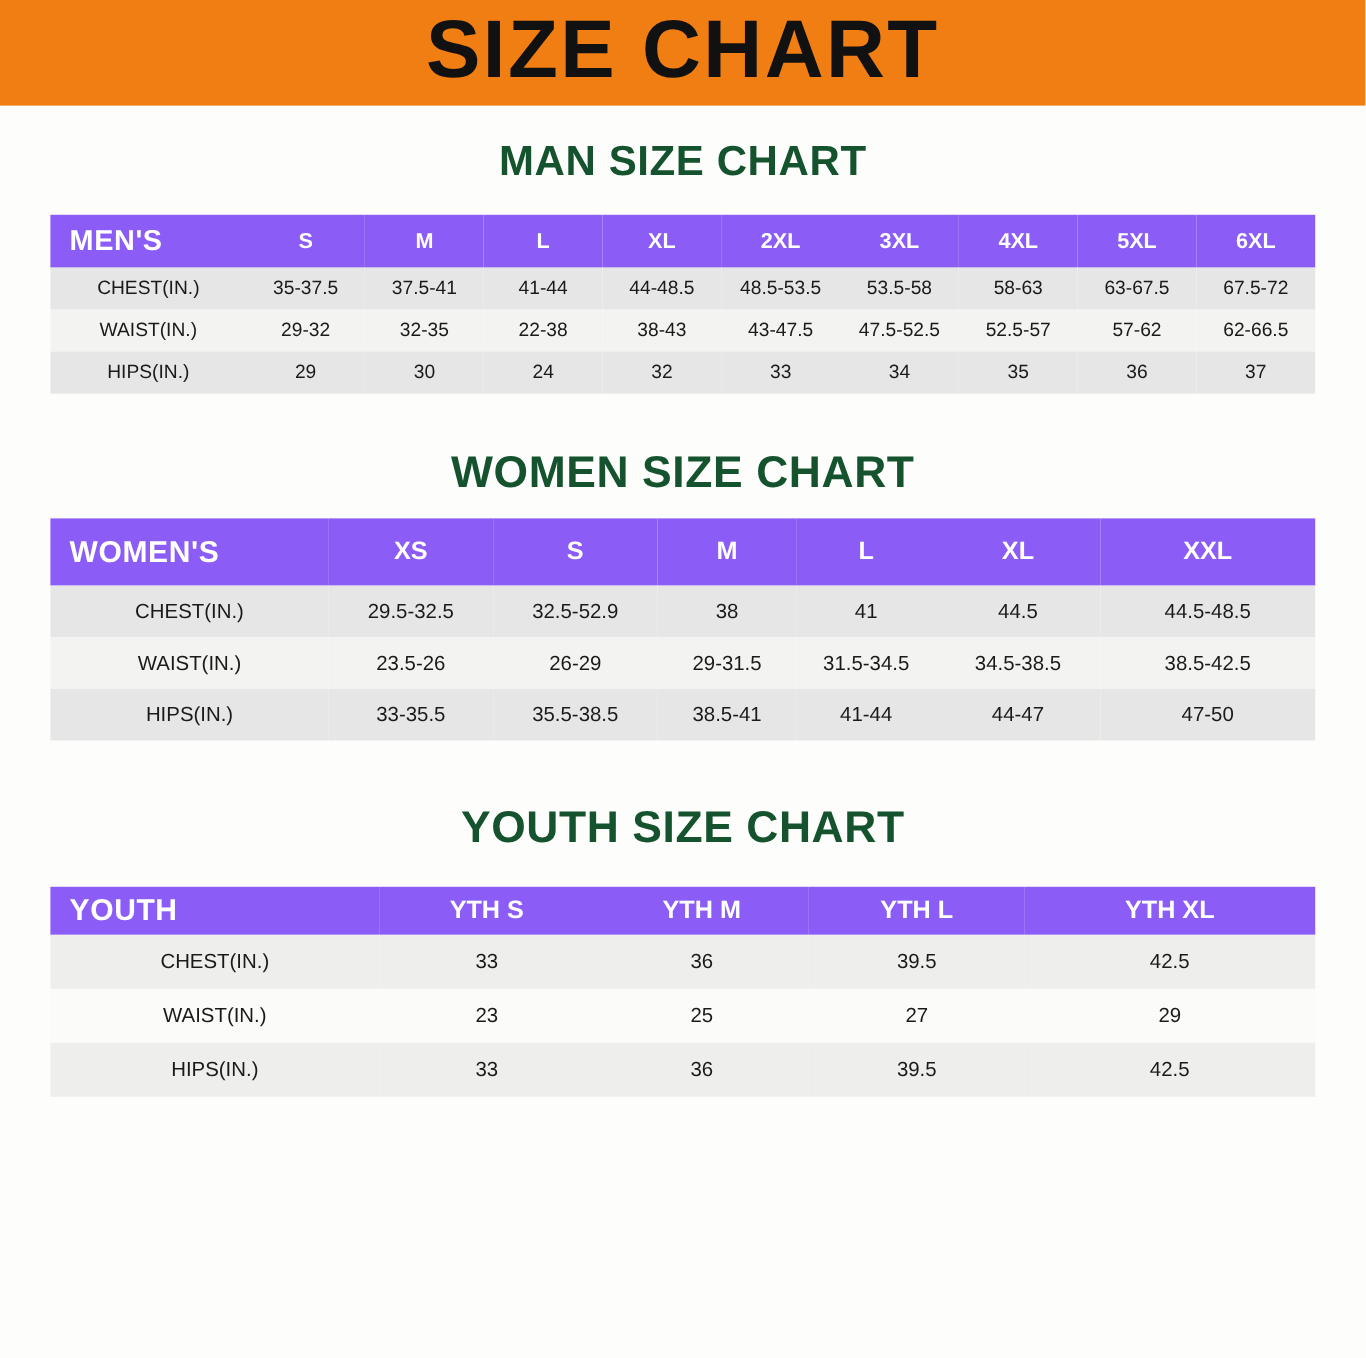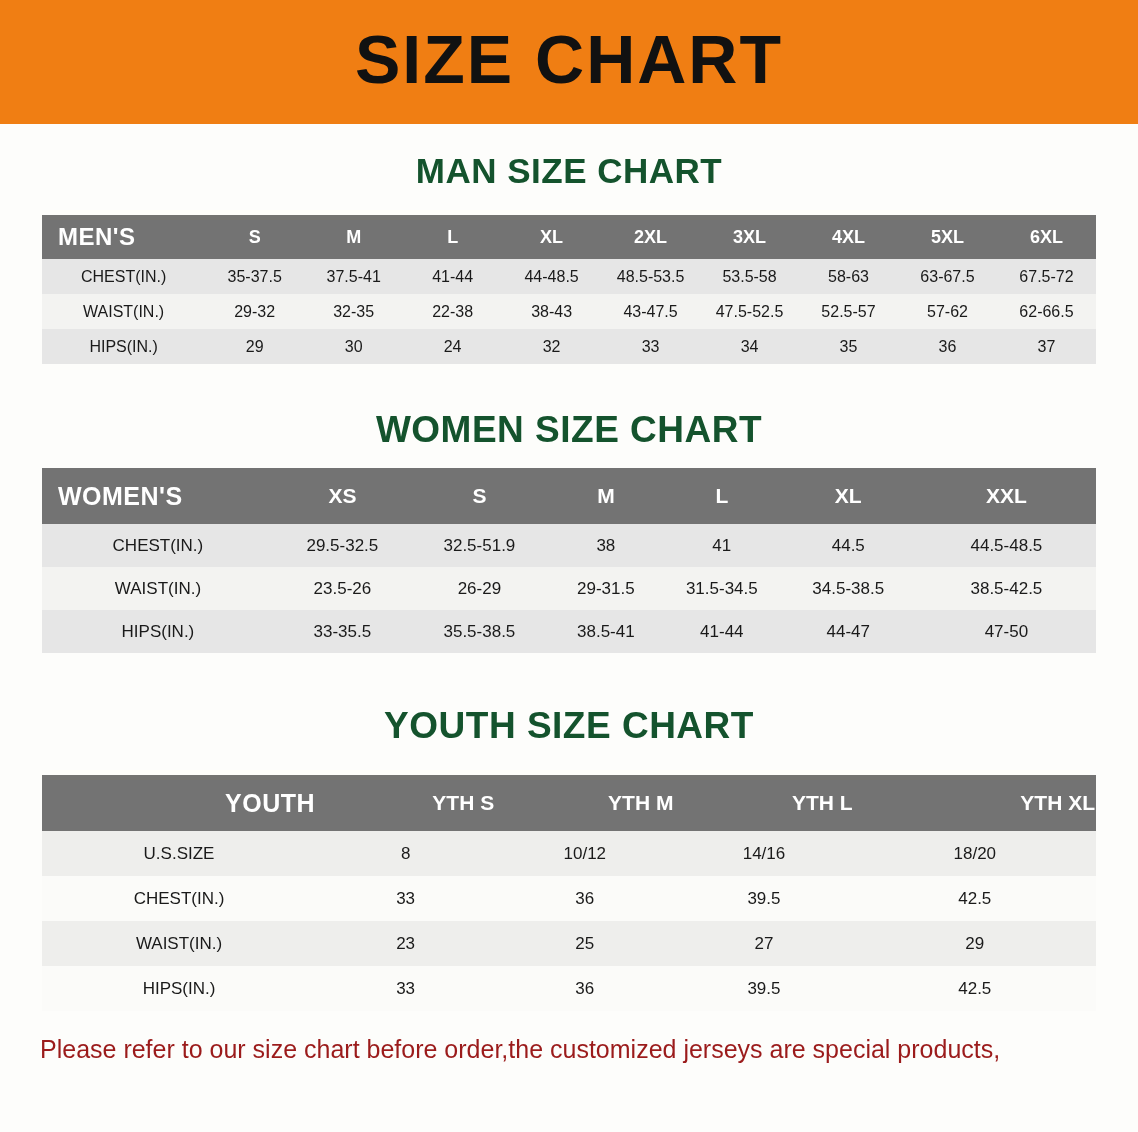--- a/index.html
+++ b/index.html
@@ -7,21 +7,21 @@
   body {
     width: 1138px;
     height: 1132px;
     background: #fdfdfb;
     font-family: "Liberation Sans", sans-serif;
     overflow: hidden;
   }
 
   
   .banner {
-    height: 124px;
+    height: 88px;
     background: #f07e13;
     display: flex;
     align-items: center;
     justify-content: center;
     position: relative;
   }
   .banner-title {
     font-family: "Liberation Sans", sans-serif;
     font-weight: bold;
     font-size: 68px;
@@ -44,21 +44,21 @@
   .title-youth { margin-top: 52px; margin-bottom: 28px; font-size: 37px; }
 
   
   .table-wrap { padding: 0 42px; }
   table {
     width: 100%;
     border-collapse: collapse;
     table-layout: fixed;
   }
   thead th {
-    background: #737373;
+    background: #8b5cf6;
     color: #ffffff;
     font-weight: bold;
     text-align: center;
     white-space: nowrap;
   }
   thead th.rowhead {
     text-align: left;
     padding-left: 16px;
     letter-spacing: 0.5px;
   }
@@ -79,21 +79,21 @@
 
   
   .women thead th { height: 56px; font-size: 21px; }
   .women thead th.rowhead { font-size: 25px; }
   .women tbody td { height: 43px; font-size: 17px; }
   .women tbody tr:nth-child(odd)  { background: #e6e6e6; }
   .women tbody tr:nth-child(even) { background: #f3f3f1; }
   .women tbody td.rowhead { text-align: center; font-size: 17px; }
 
   
-  .youth thead th { height: 56px; font-size: 21px; text-align: right; }
+  .youth thead th { height: 40px; font-size: 21px; }
   .youth thead th.rowhead { font-size: 25px; }
   .youth tbody td { height: 45px; font-size: 17px; }
   .youth tbody tr:nth-child(odd)  { background: #eeeeec; }
   .youth tbody tr:nth-child(even) { background: #fbfbf9; }
   .youth tbody td.rowhead { text-align: center; font-size: 17px; }
 
   
   .note {
     margin: 22px 40px 0 40px;
     color: #9b1b1b;
@@ -200,21 +200,21 @@
         <th>M</th>
         <th>L</th>
         <th>XL</th>
         <th>XXL</th>
       </tr>
     </thead>
     <tbody>
       <tr>
         <td class="rowhead">CHEST(IN.)</td>
         <td>29.5-32.5</td>
-        <td>32.5-51.9</td>
+        <td>32.5-52.9</td>
         <td>38</td>
         <td>41</td>
         <td>44.5</td>
         <td>44.5-48.5</td>
       </tr>
       <tr>
         <td class="rowhead">WAIST(IN.)</td>
         <td>23.5-26</td>
         <td>26-29</td>
         <td>29-31.5</td>
@@ -249,27 +249,20 @@
       <tr>
         <th class="rowhead">YOUTH</th>
         <th>YTH S</th>
         <th>YTH M</th>
         <th>YTH L</th>
         <th>YTH XL</th>
       </tr>
     </thead>
     <tbody>
       <tr>
-        <td class="rowhead">U.S.SIZE</td>
-        <td>8</td>
-        <td>10/12</td>
-        <td>14/16</td>
-        <td>18/20</td>
-      </tr>
-      <tr>
         <td class="rowhead">CHEST(IN.)</td>
         <td>33</td>
         <td>36</td>
         <td>39.5</td>
         <td>42.5</td>
       </tr>
       <tr>
         <td class="rowhead">WAIST(IN.)</td>
         <td>23</td>
         <td>25</td>
@@ -281,14 +274,13 @@
         <td>33</td>
         <td>36</td>
         <td>39.5</td>
         <td>42.5</td>
       </tr>
     </tbody>
   </table>
 </div>
 
 <div class="note">
-  <div>Please refer to our size chart before order,the customized jerseys are special products,</div>
 </div>
 
 </body></html>

